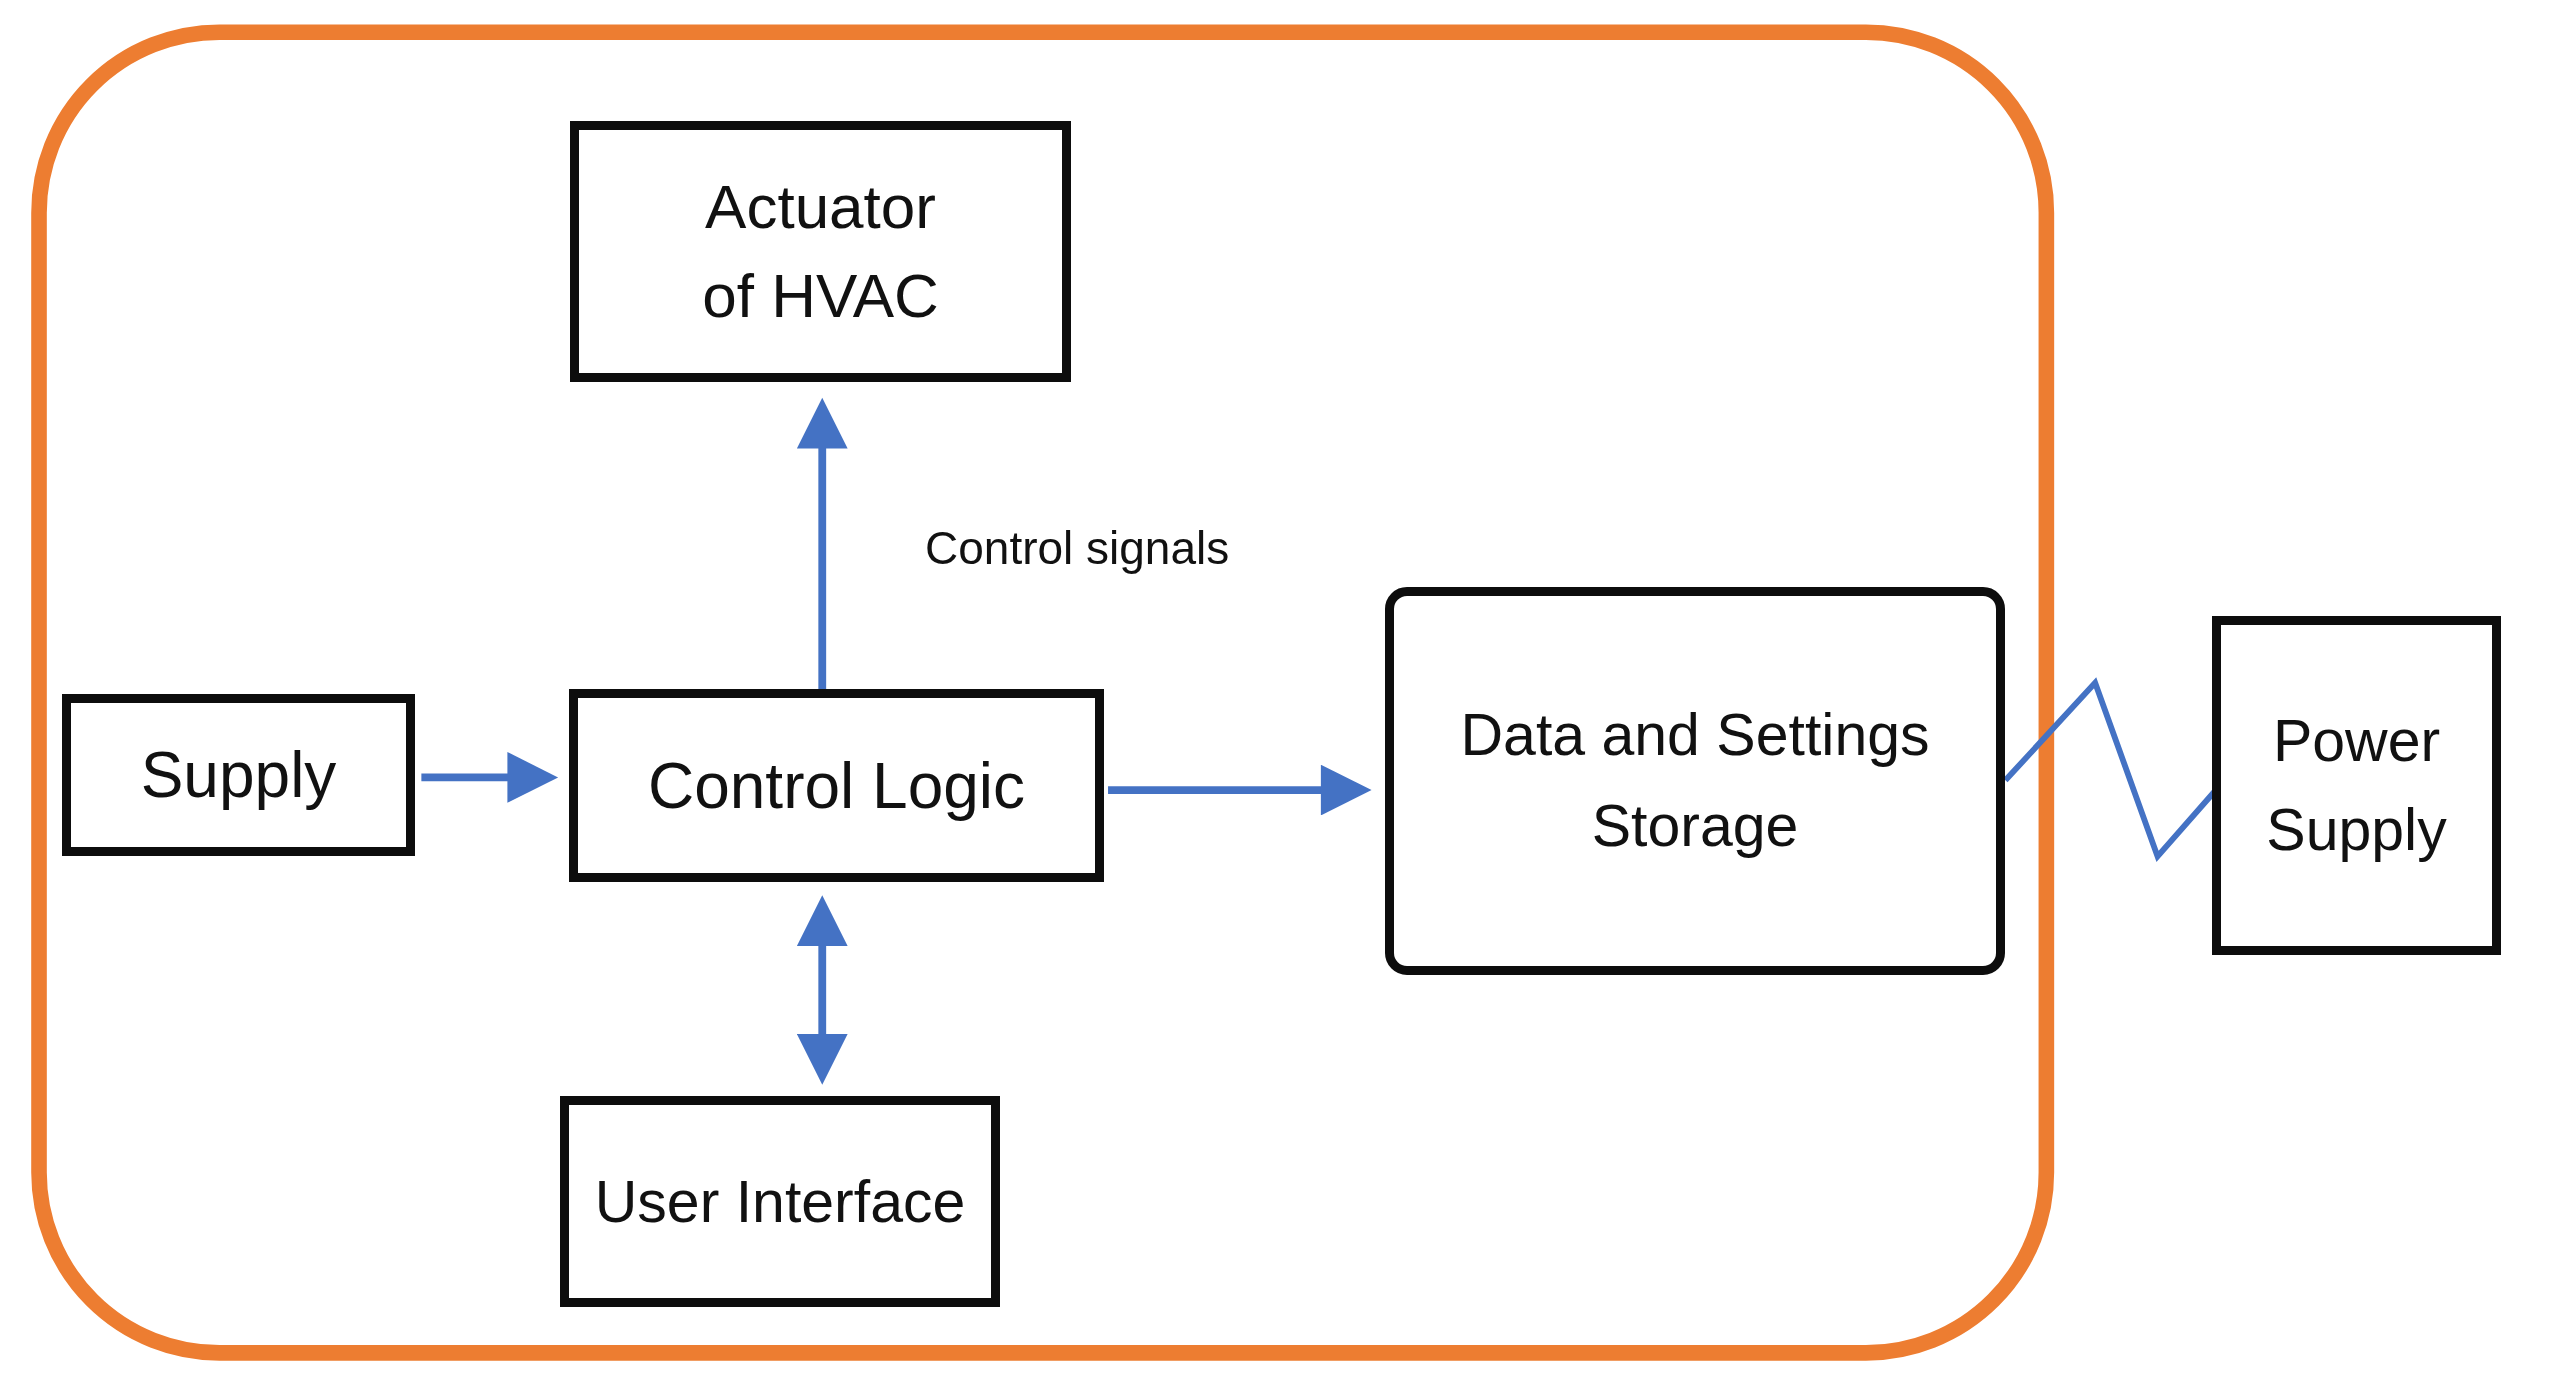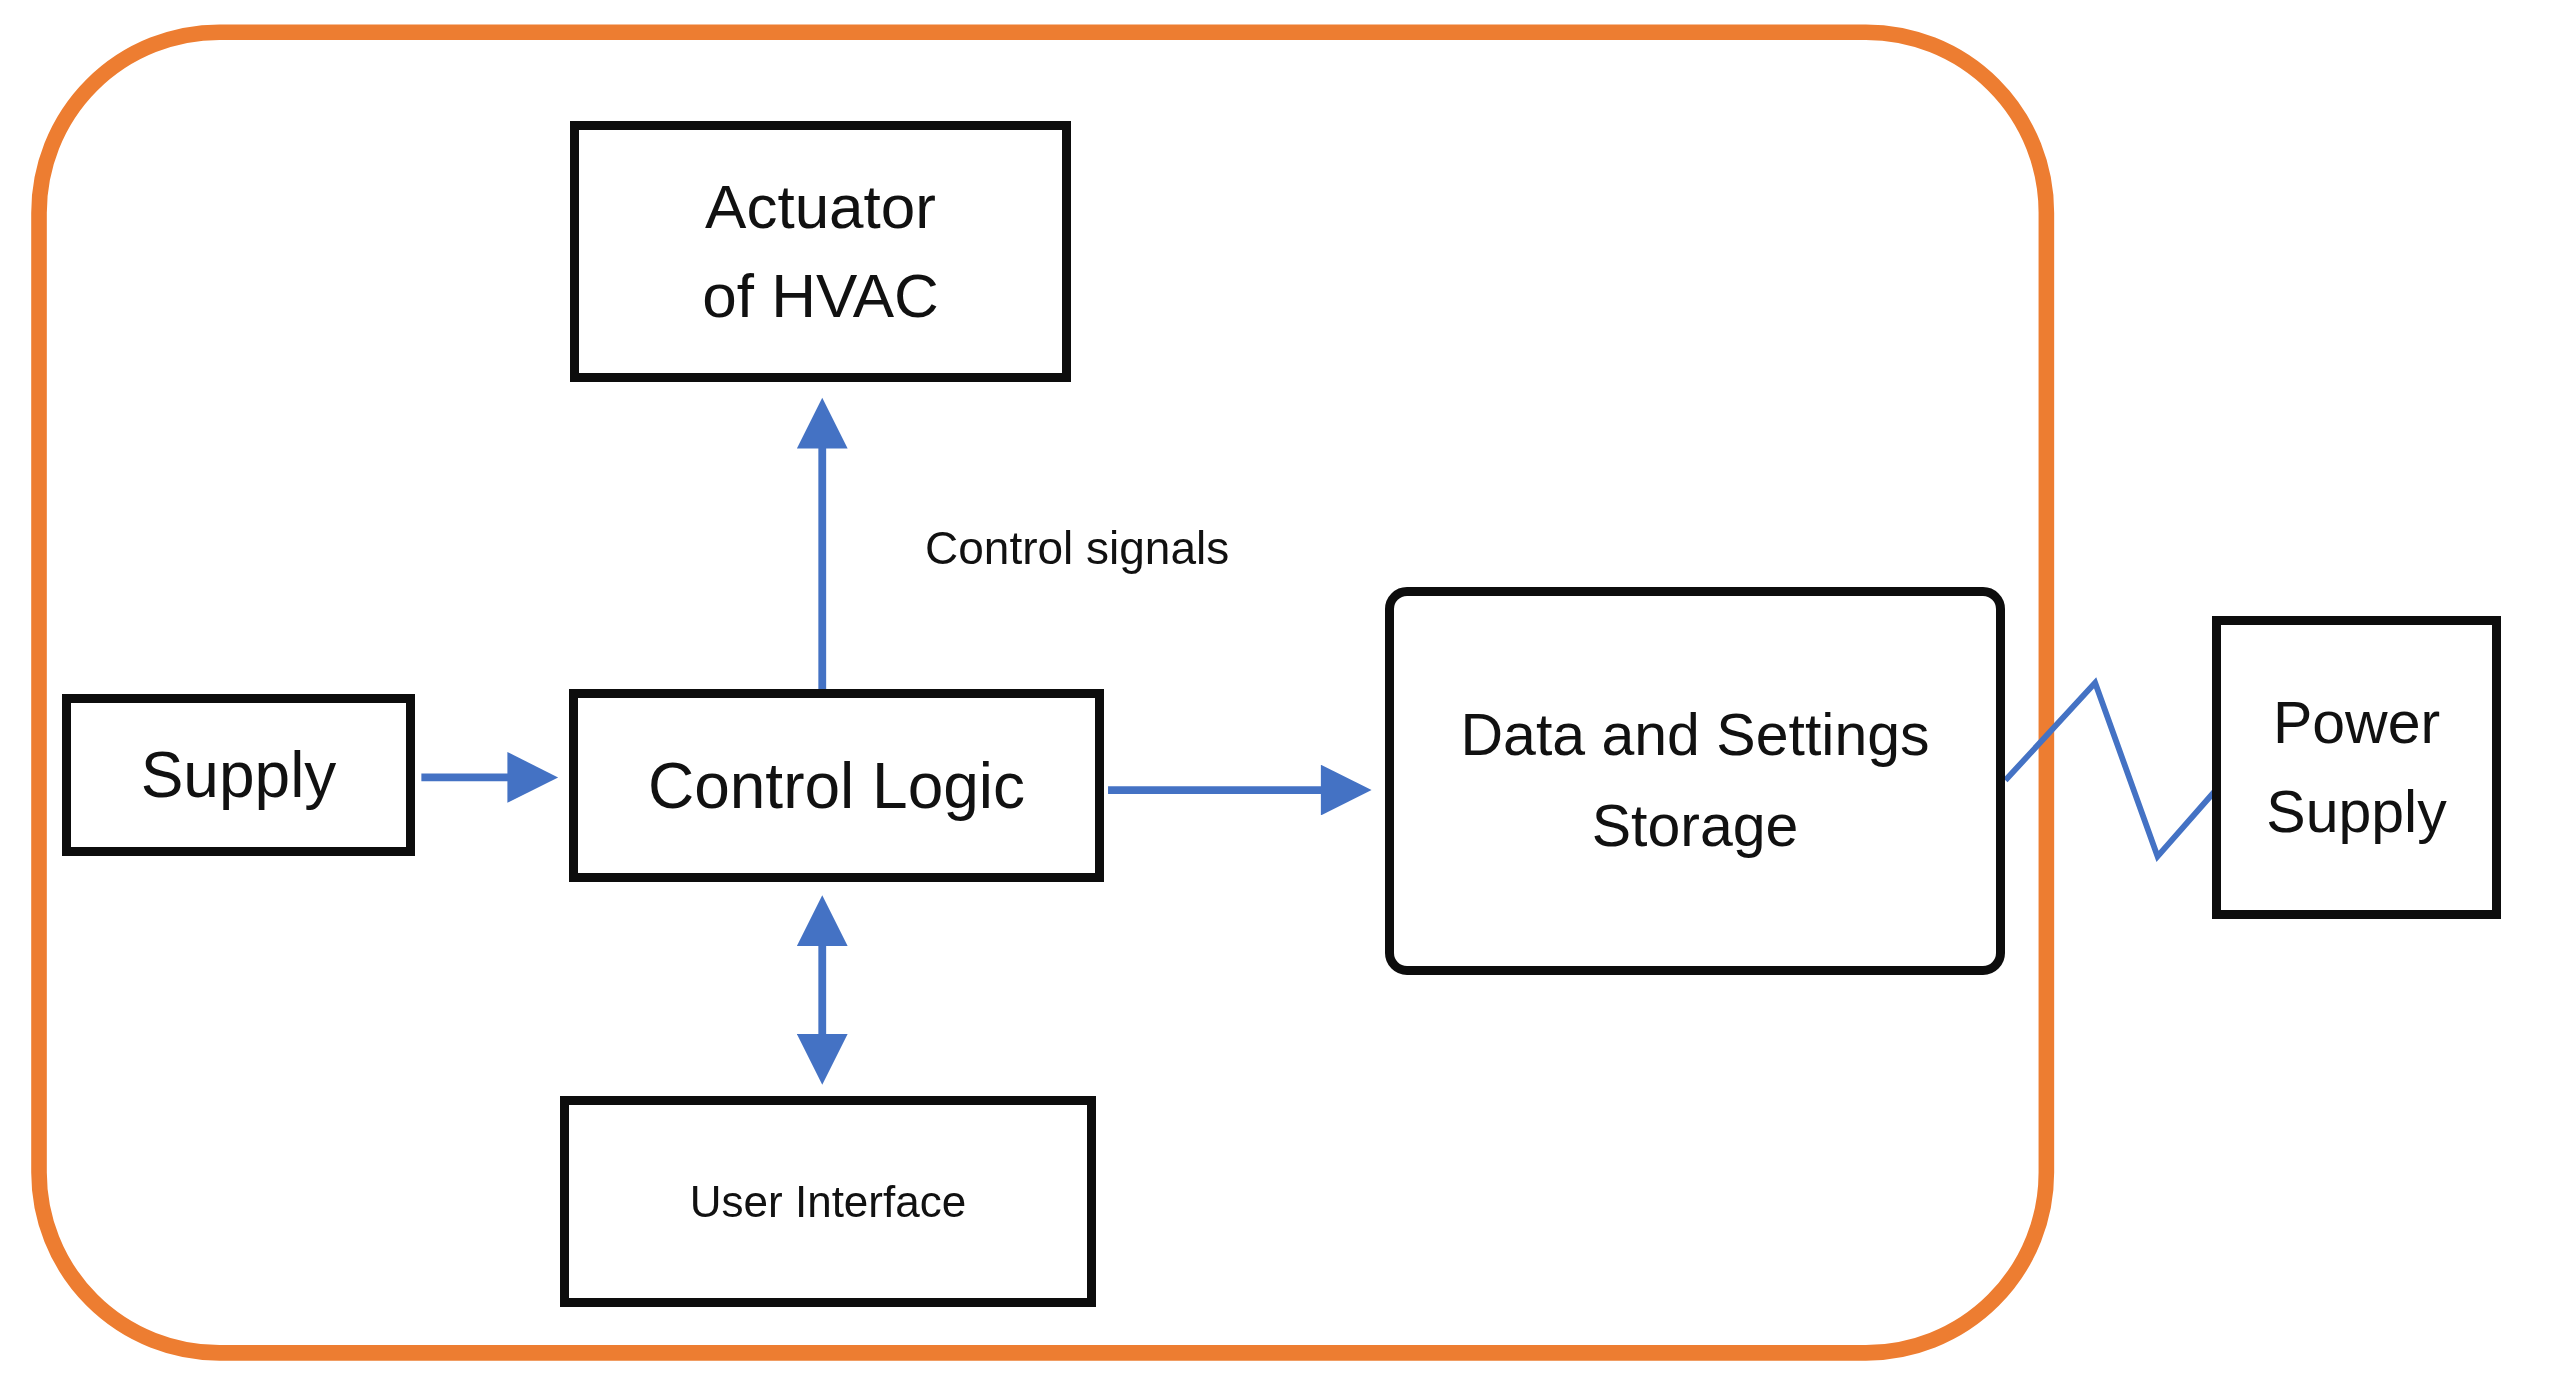--- a/index.html
+++ b/index.html
@@ -22,23 +22,23 @@
     position:absolute;box-sizing:border-box;
     border:9.8px solid var(--box-border);
     background:#ffffff;
     display:flex;align-items:center;
     text-align:center;color:var(--text);
   }
   .box .lbl{white-space:pre-line;display:block;width:100%;}
   .box-actuator {left:570px; top:121px;  width:501px; height:261px; font-size:62px; line-height:1.42;}
   .box-sensors  {left:62px;  top:694px;  width:353px; height:162px; font-size:64px;}
   .box-control  {left:569px; top:689px;  width:535px; height:193px; font-size:64px;}
-  .box-ui       {left:560px; top:1096px; width:536px; height:211px; font-size:44px;}
+  .box-ui       {left:560px; top:1096px; width:440px; height:211px; font-size:59px;}
   .box-storage  {left:1385px;top:587px;  width:620px; height:388px; font-size:59px; line-height:1.55;border-radius:22px;}
-  .box-power    {left:2212px;top:616px;  width:289px; height:303px; font-size:59px; line-height:1.5;}
+  .box-power    {left:2212px;top:616px;  width:289px; height:339px; font-size:59px; line-height:1.5;}
   .floating-label{
     position:absolute;left:925px;top:521px;
     font-size:46px;color:var(--text);white-space:nowrap;
   }
 </style>
 </head>
 <body>
 
 <div class="stage">
 

